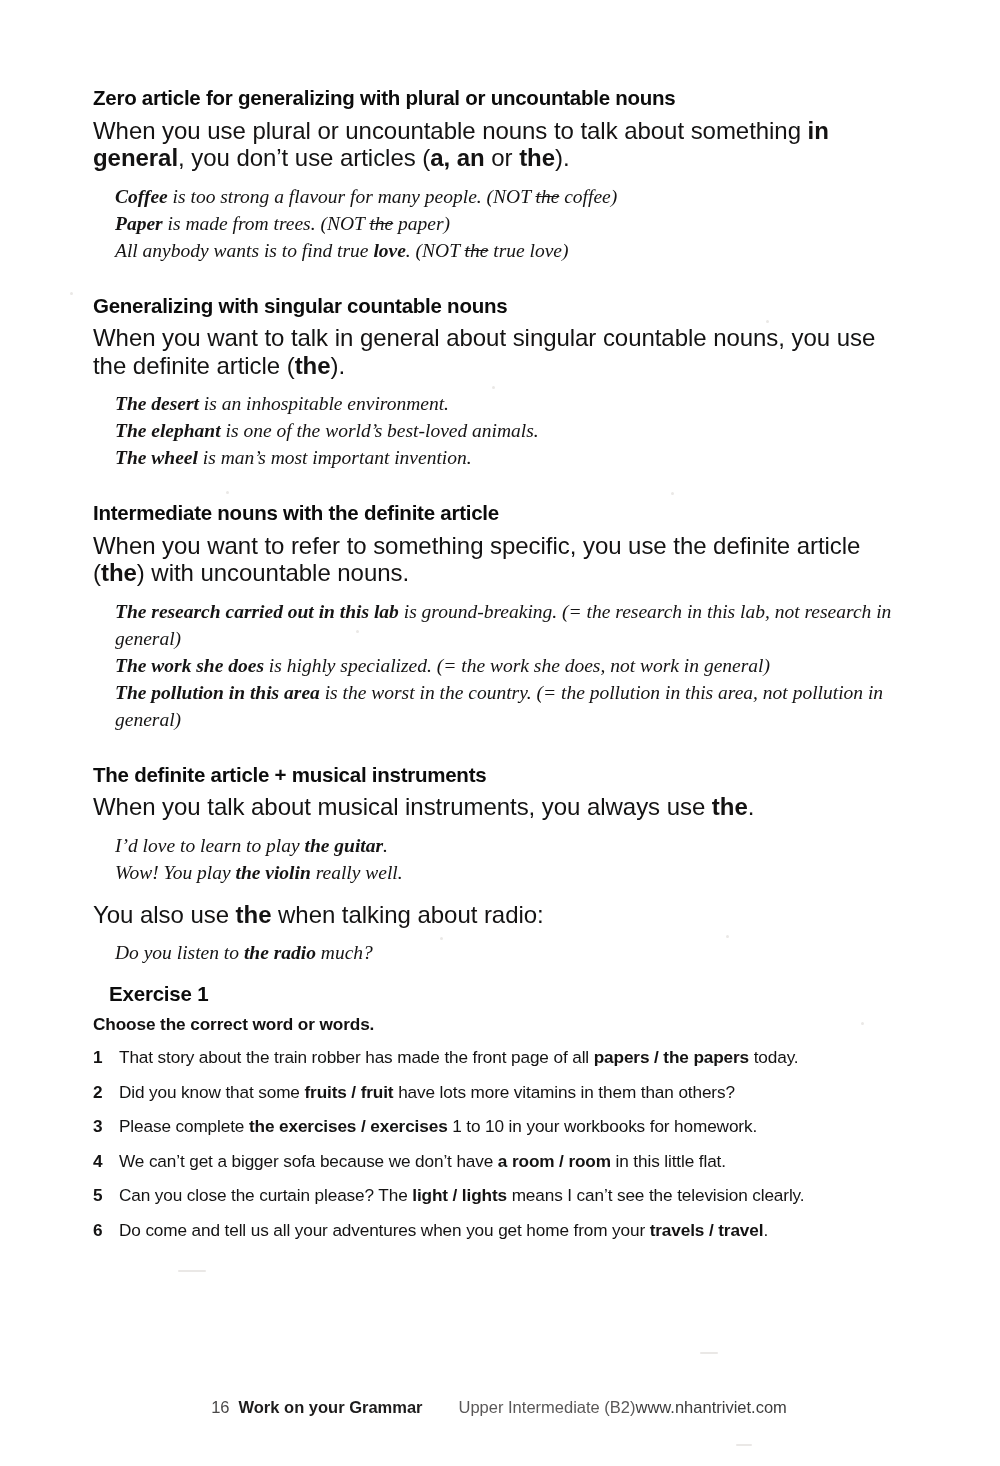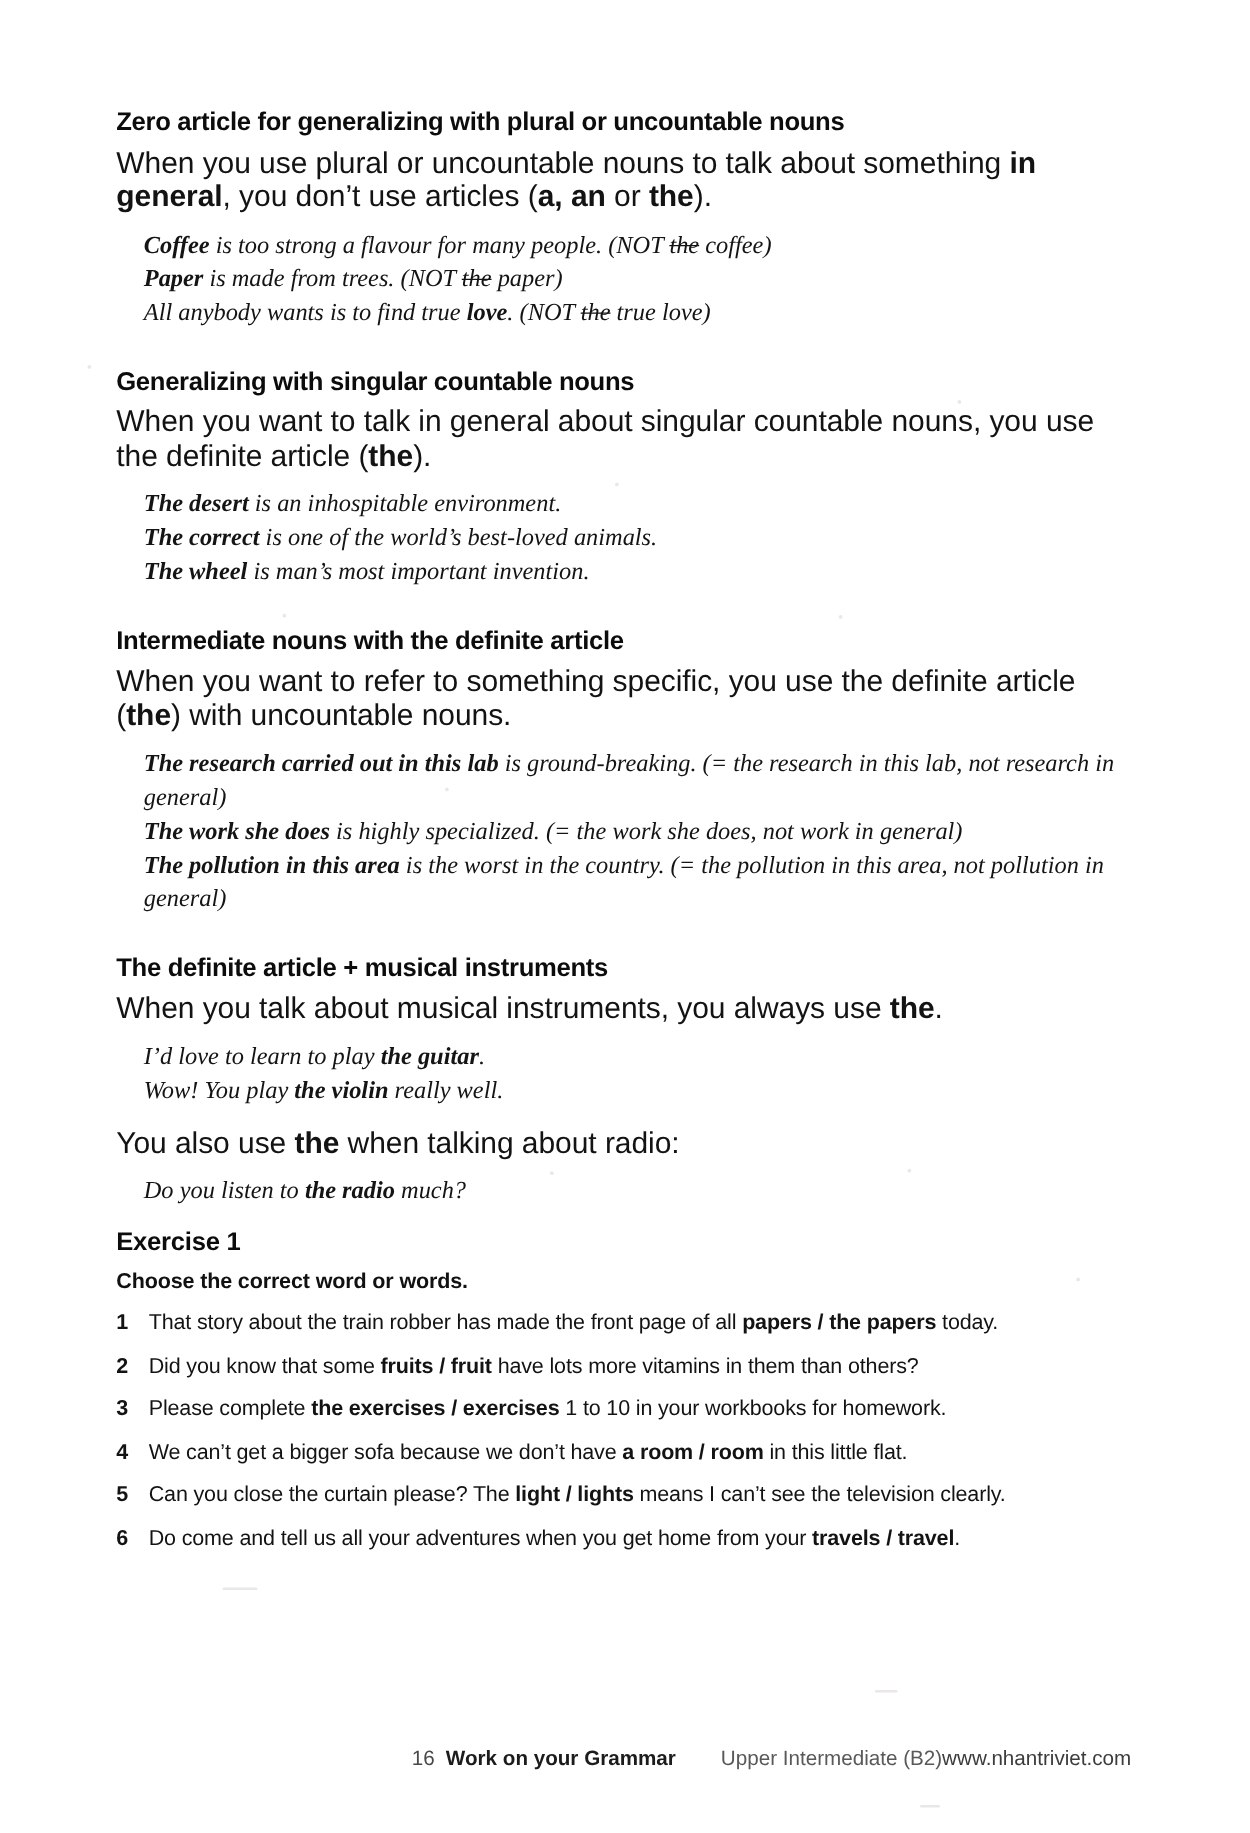--- a/index.html
+++ b/index.html
@@ -78,21 +78,21 @@
   
   .block { margin-bottom: 30px; }
   .block-tight { margin-bottom: 16px; }
 
   
   h2.exercise-heading {
     font-family: "Liberation Sans", sans-serif;
     font-size: 20.5px;
     font-weight: bold;
     letter-spacing: -0.2px;
-    margin: 0 0 5px 0;
+    margin: 0 0 5px 16px;
     color: #0c0c0c;
   }
   p.exercise-instruction {
     font-family: "Liberation Sans", sans-serif;
     font-size: 17.2px;
     font-weight: bold;
     line-height: 26px;
     margin: 0 0 8px 0;
     color: #121111;
     letter-spacing: -0.1px;
@@ -120,21 +120,21 @@
   }
   li.exercise-item b { font-weight: bold; }
 
   
   .footer {
     position: absolute;
     left: 93px;
     top: 1398px;
     width: 812px;
     display: flex;
-    justify-content: flex-end;
+    justify-content: center;
     align-items: baseline;
     font-family: "Liberation Sans", sans-serif;
     font-size: 16.5px;
     color: #3d3c3c;
   }
   .footer-left {
     display: flex;
     align-items: baseline;
     gap: 9px;
     white-space: nowrap;
@@ -180,21 +180,21 @@
           <div class="example-line"><b>Paper</b> is made from trees. (NOT <s>the</s> paper)</div>
           <div class="example-line">All anybody wants is to find true <b>love</b>. (NOT <s>the</s> true love)</div>
         </div>
     </div>
 
     <div class="block">
       <h2 class="section-heading">Generalizing with singular countable nouns</h2>
       <p class="body-text">When you want to talk in general about singular countable nouns, you use the definite article (<b>the</b>).</p>
       <div class="examples">
           <div class="example-line"><b>The desert</b> is an inhospitable environment.</div>
-          <div class="example-line"><b>The correct</b> is one of the world’s best-loved animals.</div>
+          <div class="example-line"><b>The elephant</b> is one of the world’s best-loved animals.</div>
           <div class="example-line"><b>The wheel</b> is man’s most important invention.</div>
         </div>
     </div>
 
     <div class="block">
       <h2 class="section-heading">Intermediate nouns with the definite article</h2>
       <p class="body-text">When you want to refer to something specific, you use the definite article (<b>the</b>) with uncountable nouns.</p>
       <div class="examples">
           <div class="example-line"><b>The research carried out in this lab</b> is ground-breaking. (= the research in this lab, not research in general)</div>
           <div class="example-line"><b>The work she does</b> is highly specialized. (= the work she does, not work in general)</div>

